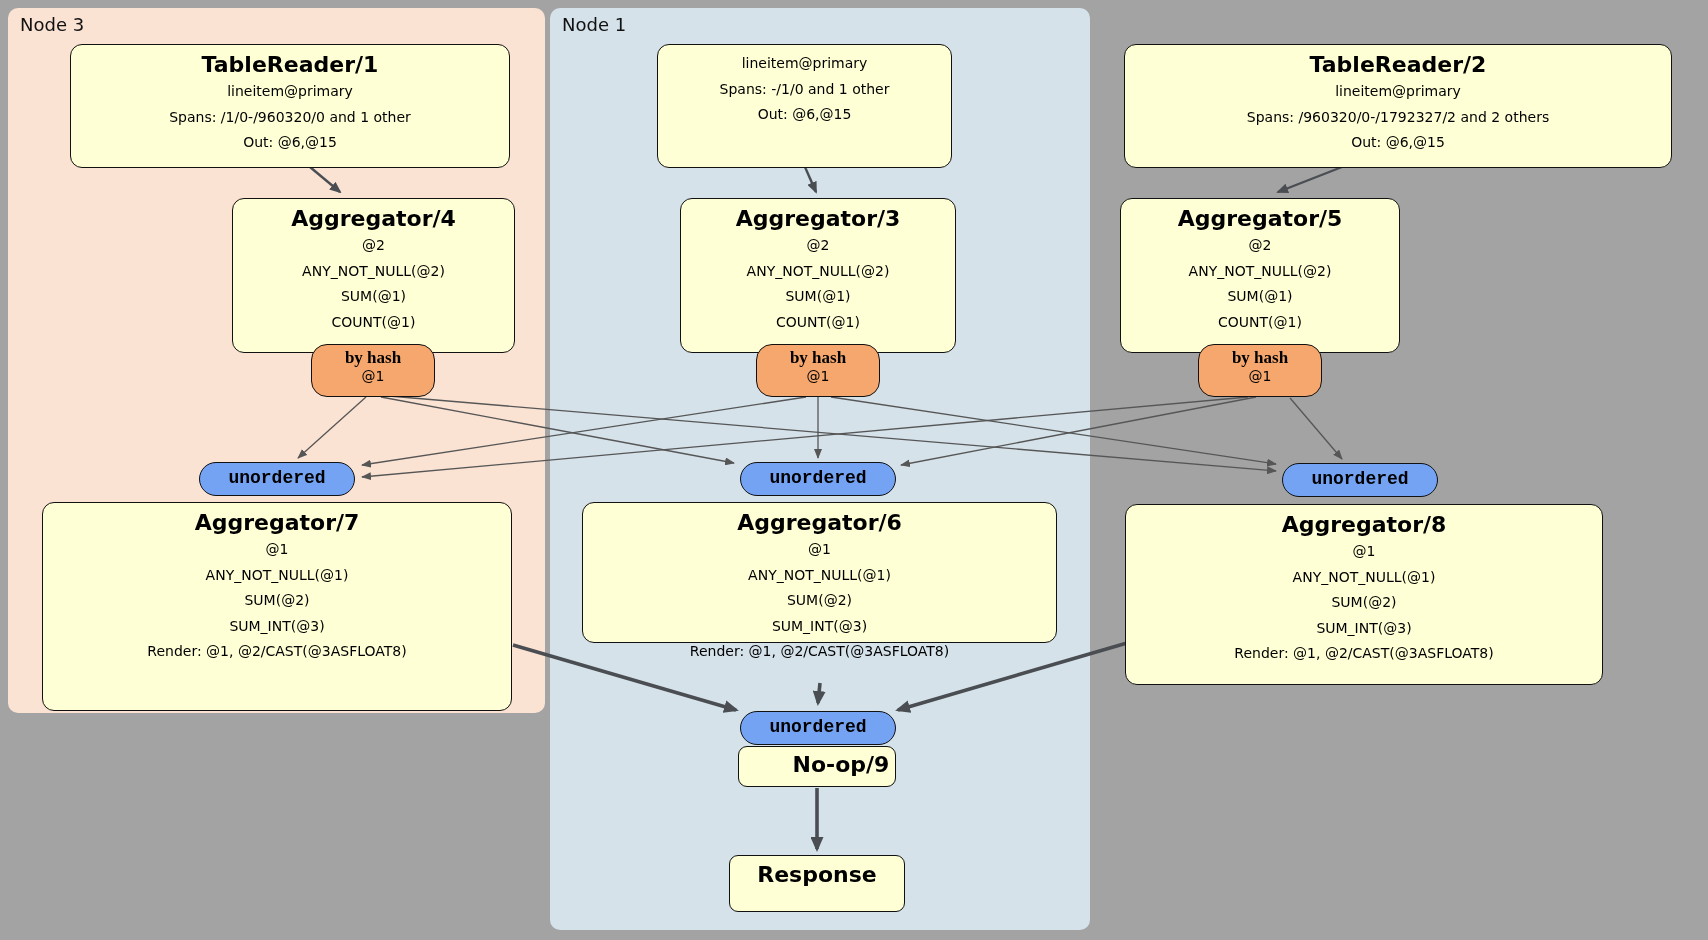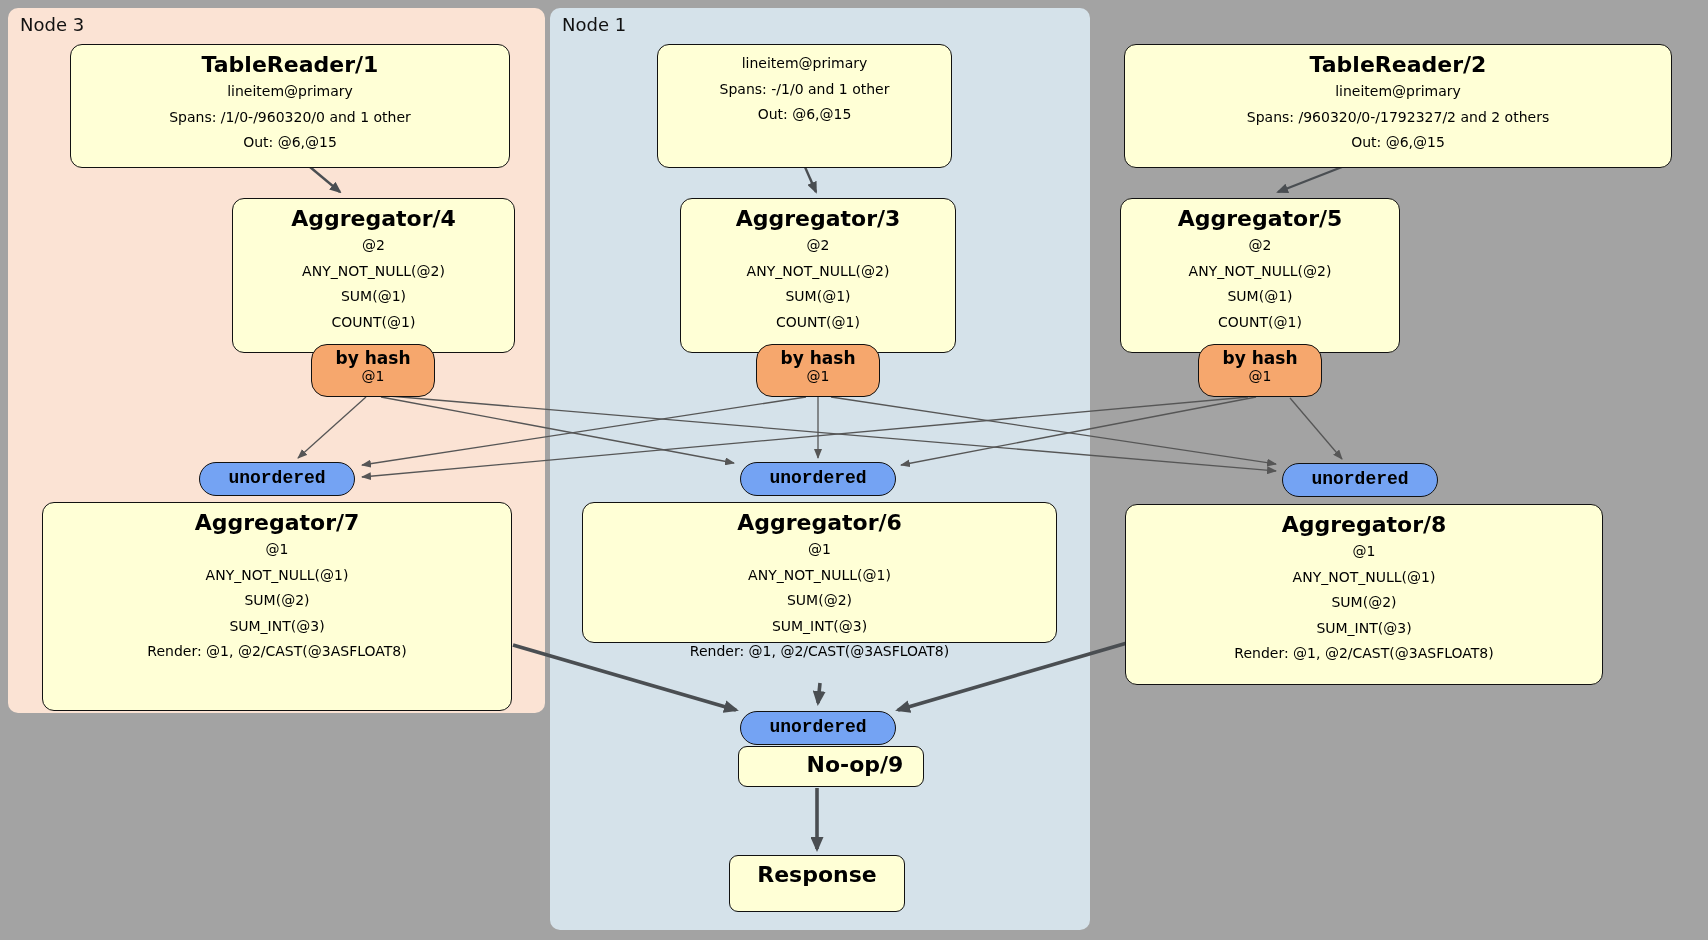--- a/index.html
+++ b/index.html
@@ -25,26 +25,26 @@
   .proc .l{font-size:14px;line-height:25.5px;}
   #tr1{left:70px;top:44px;width:440px;height:124px;}
   #tr0{left:657px;top:44px;width:295px;height:124px;}
   #tr2{left:1124px;top:44px;width:548px;height:124px;}
   #agg4{left:232px;top:198px;width:283px;height:155px;}
   #agg3{left:680px;top:198px;width:276px;height:155px;}
   #agg5{left:1120px;top:198px;width:280px;height:155px;}
   #agg7{left:42px;top:502px;width:470px;height:209px;}
   #agg6{left:582px;top:502px;width:475px;height:141px;}
   #agg8{left:1125px;top:504px;width:478px;height:181px;}
-  #noop{left:738px;top:746px;width:186px;height:41px;border-radius:9px;padding-top:4px;z-index:4;padding-left:48px;}
+  #noop{left:738px;top:746px;width:158px;height:41px;border-radius:9px;padding-top:4px;z-index:4;padding-left:48px;}
   #resp{left:729px;top:855px;width:176px;height:57px;border-radius:9px;padding-top:5px;}
   
   .router{position:absolute;width:124px;height:53px;background:#f6a76d;border:1.6px solid #111;
           border-radius:16px;z-index:4;text-align:center;box-sizing:border-box;padding-top:3px;}
-  .router .rt{font-weight:bold;font-size:17px;line-height:20px;}
+  .router .rt{font-weight:bold;font-size:17px;line-height:20px;font-family:Liberation Serif, serif;}
   .router .rd{font-size:14px;line-height:17px;}
   #rt-left{left:311px;top:344px;}
   #rt-mid{left:756px;top:344px;}
   #rt-right{left:1198px;top:344px;}
   
   .sync{position:absolute;width:156px;height:34px;background:#74a3f3;border:1.6px solid #111;
         border-radius:17px;z-index:4;text-align:center;box-sizing:border-box;
         font-weight:bold;font-size:18px;line-height:30px;font-family:Liberation Mono, monospace;}
   #sy-left{left:199px;top:462px;}
   #sy-mid{left:740px;top:462px;}

